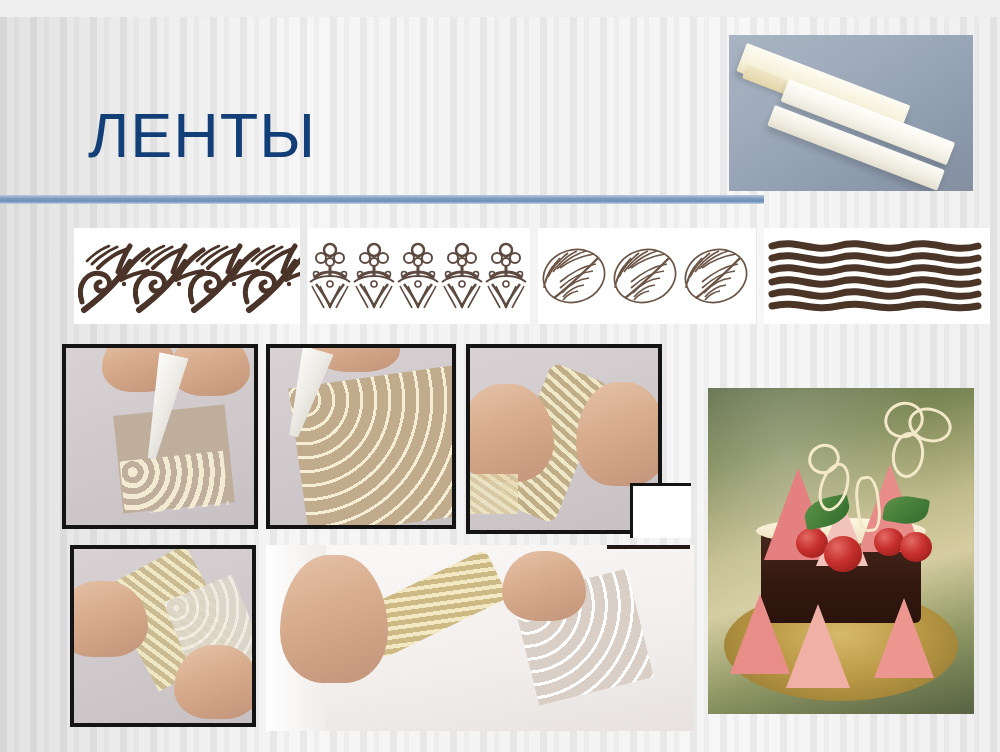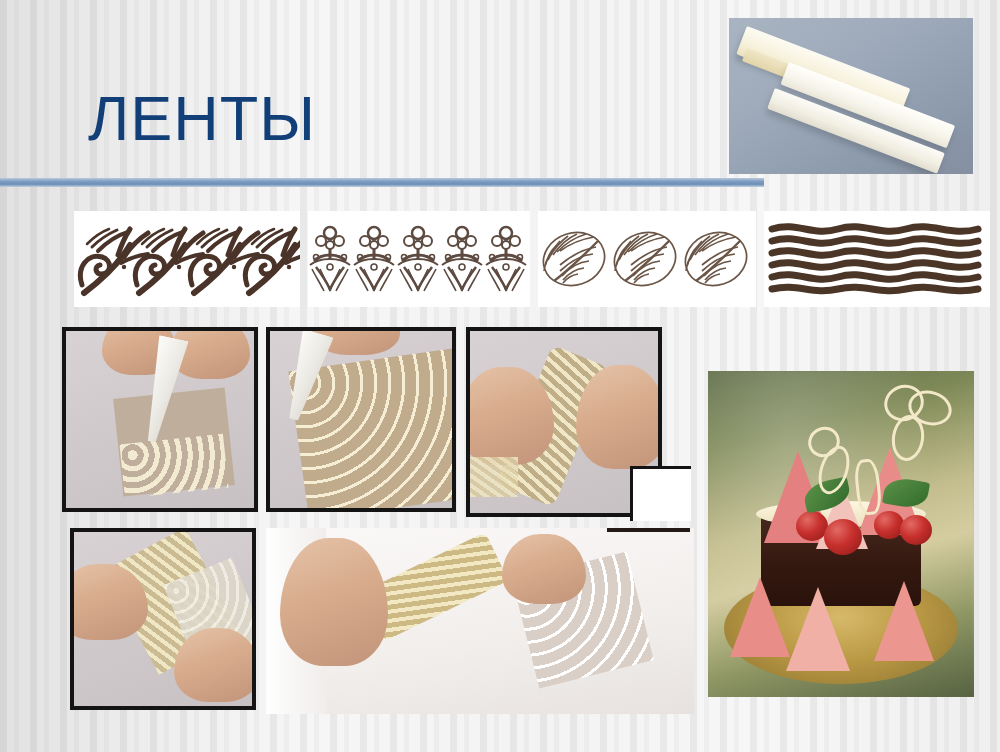--- a/index.html
+++ b/index.html
@@ -14,20 +14,21 @@
     position:absolute;inset:0;
     background-color:#f2f2f2;
     background-image:
       repeating-linear-gradient(90deg,
         rgba(0,0,0,0.055) 0px, rgba(0,0,0,0.055) 7px,
         rgba(0,0,0,0.0)   7px, rgba(0,0,0,0.0)   14px,
         rgba(0,0,0,0.030) 14px,rgba(0,0,0,0.030) 19px,
         rgba(0,0,0,0.0)  19px, rgba(0,0,0,0.0)  30px),
       linear-gradient(90deg,#e2e2e2 0%, #ededed 14%, #f6f6f6 30%, #f3f3f3 55%, #f7f7f7 75%, #efefef 100%);
     overflow:hidden;
+    margin-top:17px;
   }
 
   
   #title{
     position:absolute;left:88px;top:84px;
     font-size:63px;line-height:68px;letter-spacing:1px;
     color:#123f78;font-weight:400;white-space:nowrap;
   }
   #divider{
     position:absolute;left:0px;top:178px;width:764px;height:9px;

